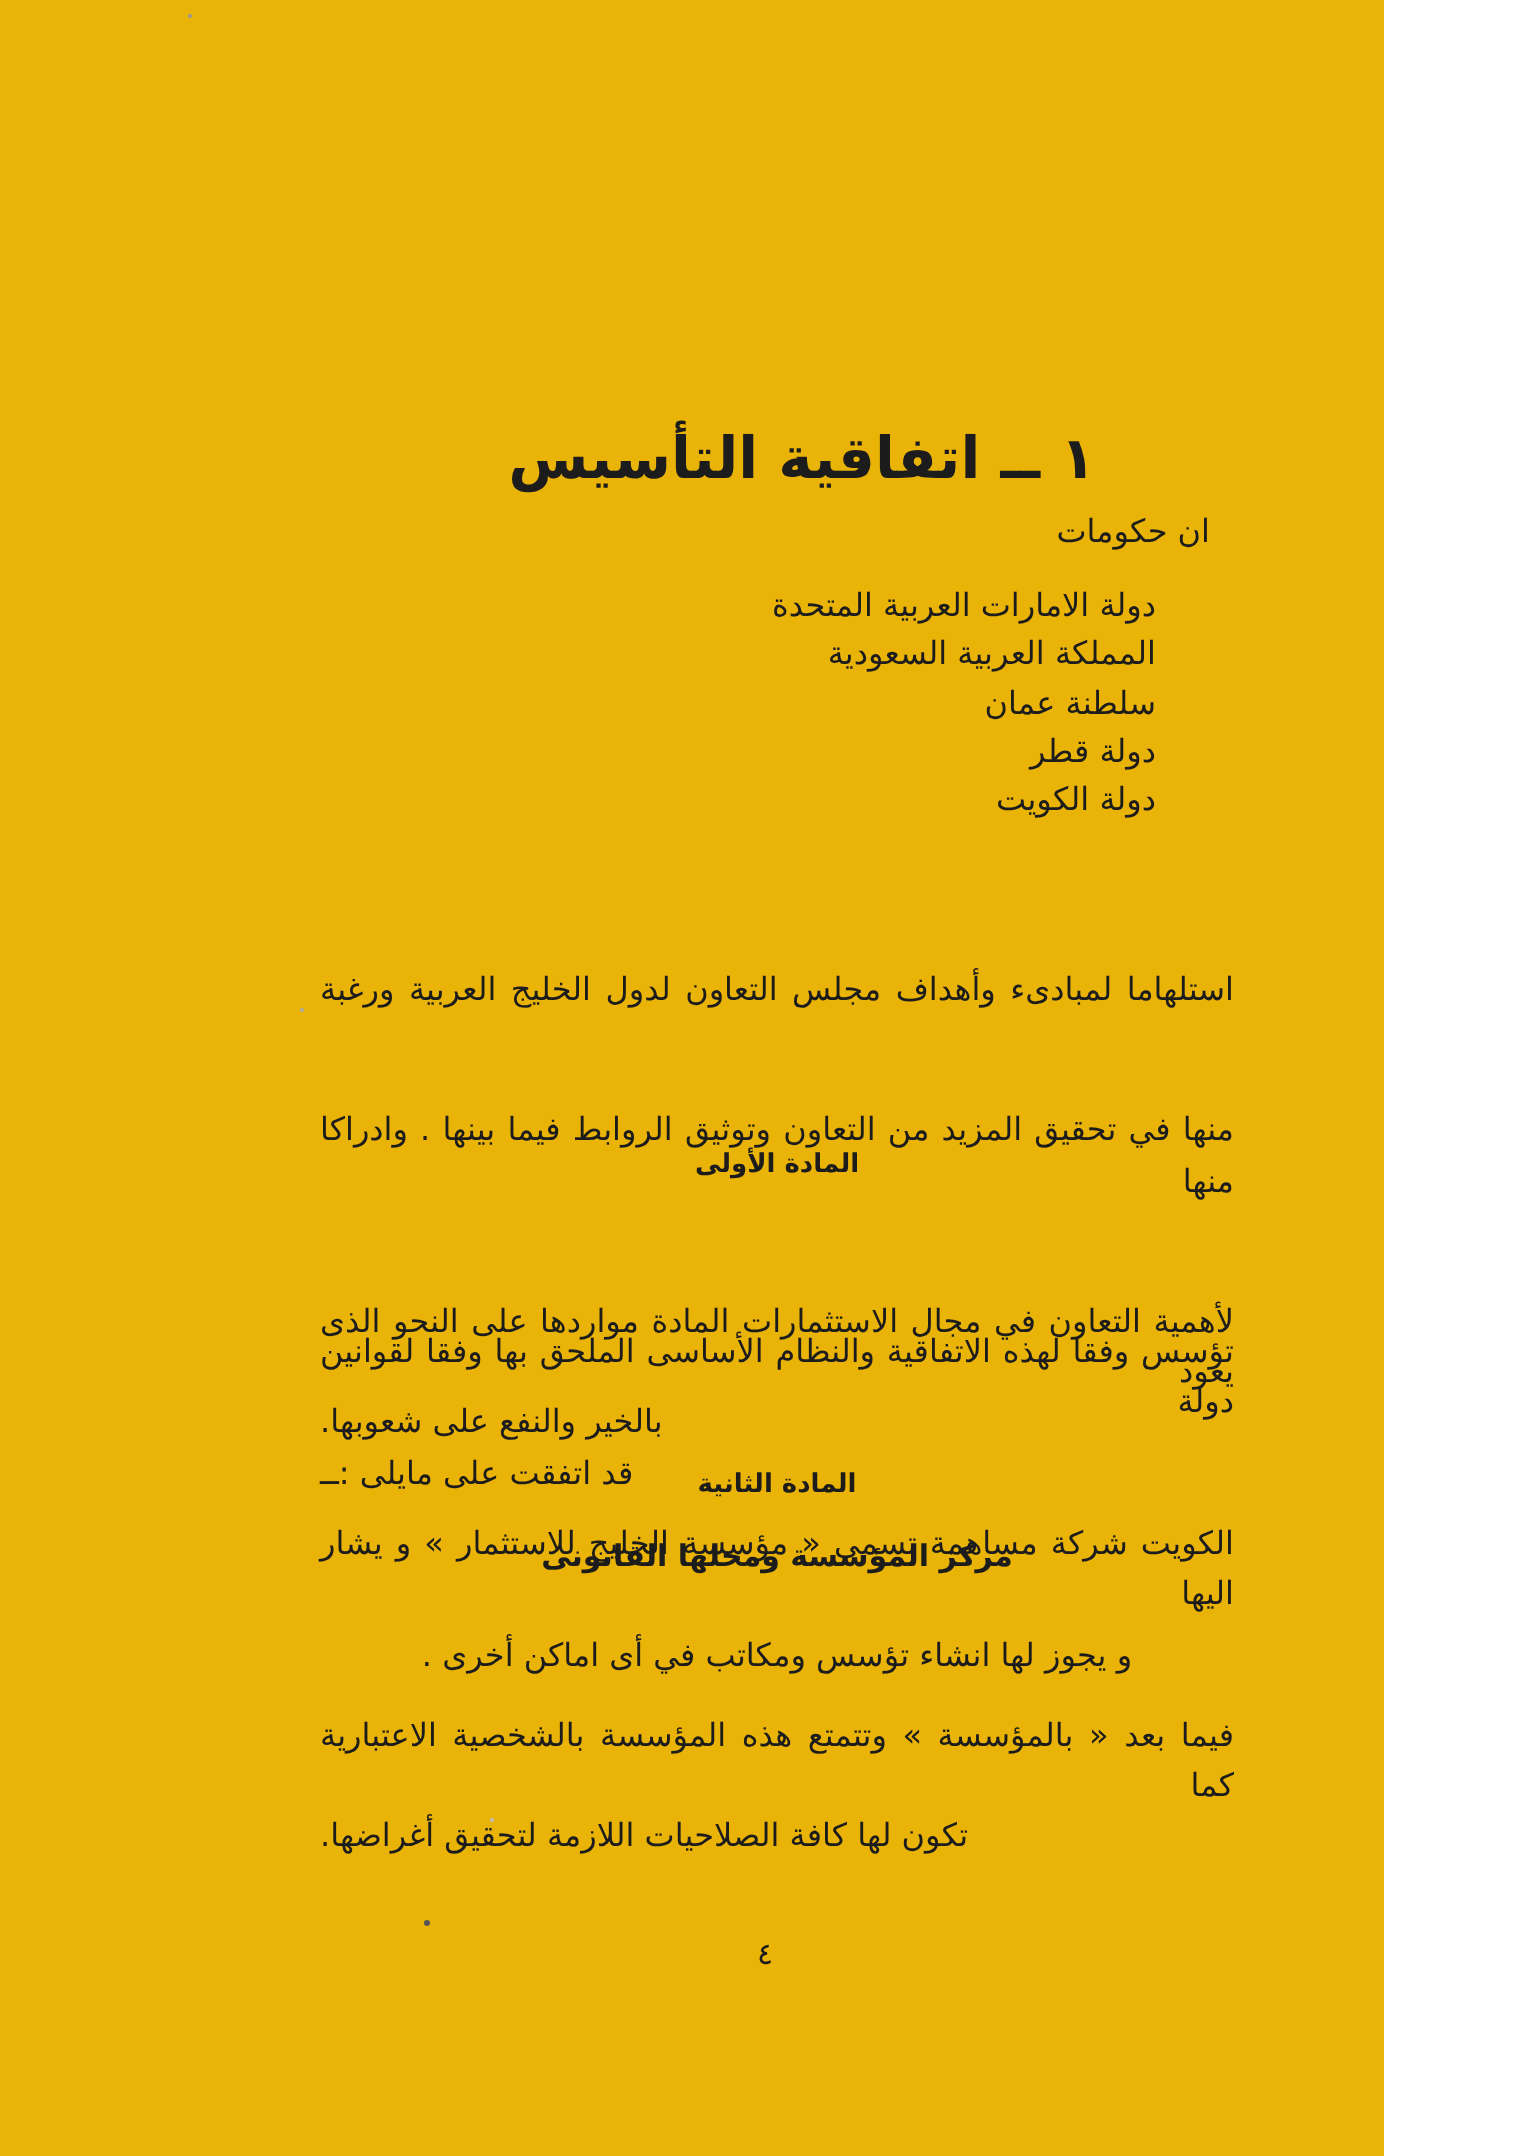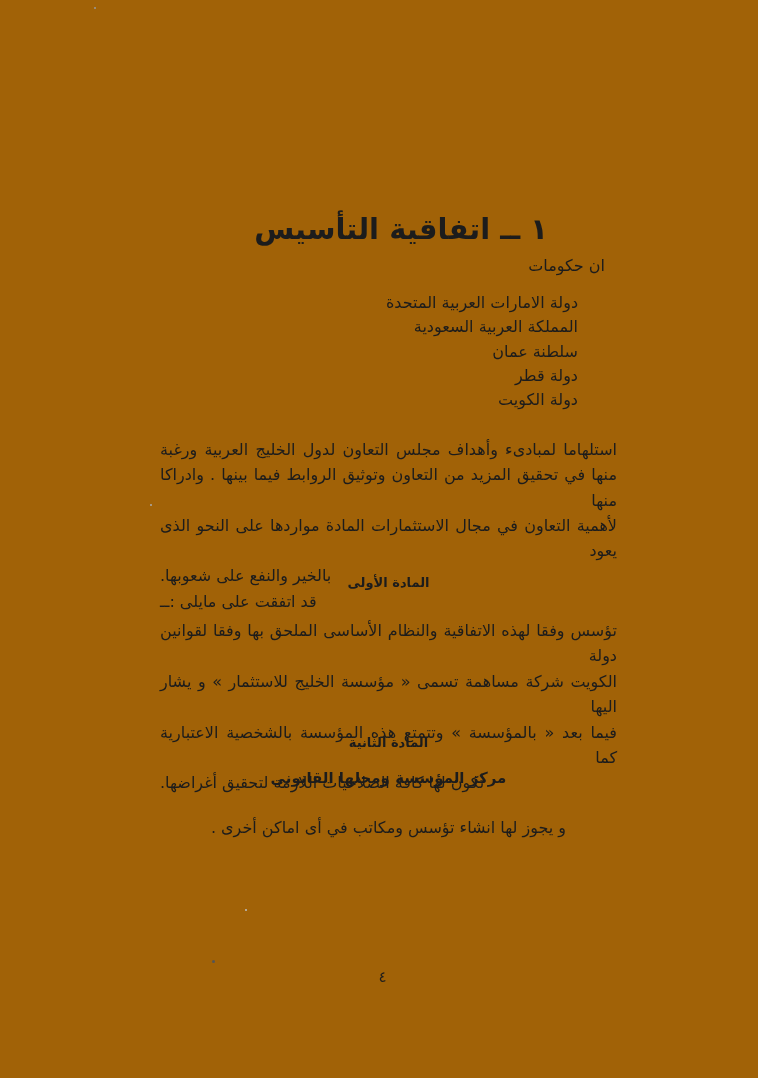--- a/index.html
+++ b/index.html
@@ -2,23 +2,23 @@
 <html lang="ar"><head>
 <meta charset="utf-8">
 <style>
   * { margin: 0; padding: 0; box-sizing: border-box; }
   html, body {
     background: #ffffff;
     font-family: "DejaVu Sans", sans-serif;
   }
   .page {
     position: relative;
-    width: 758px;
+    width: 692px;
     height: 1078px;
-    background: #a16207;
+    background: #eab308;
     color: #1c1c1c;
     direction: rtl;
     overflow: hidden;
   }
   .title {
     position: absolute;
     top: 206px;
     left: 166px;
     width: 470px;
     text-align: center;
@@ -50,20 +50,21 @@
   .para {
     position: absolute;
     left: 160px;
     width: 457px;
     font-size: 16px;
   }
   .para .line { display: block; }
   .para .line.just {
     text-align: justify;
     text-align-last: justify;
+    margin-top: 45px;
     -moz-text-align-last: justify;
   }
   .para .line.right { text-align: left; }
   .para .line.center { text-align: center; }
   .p1 { top: 437px; }
   .p1 .line { line-height: 25.3px; }
   .p2 { top: 618px; }
   .p2 .line { line-height: 25.4px; }
   .p3 { top: 815px; }
   .p3 .line { line-height: 25.5px; }

